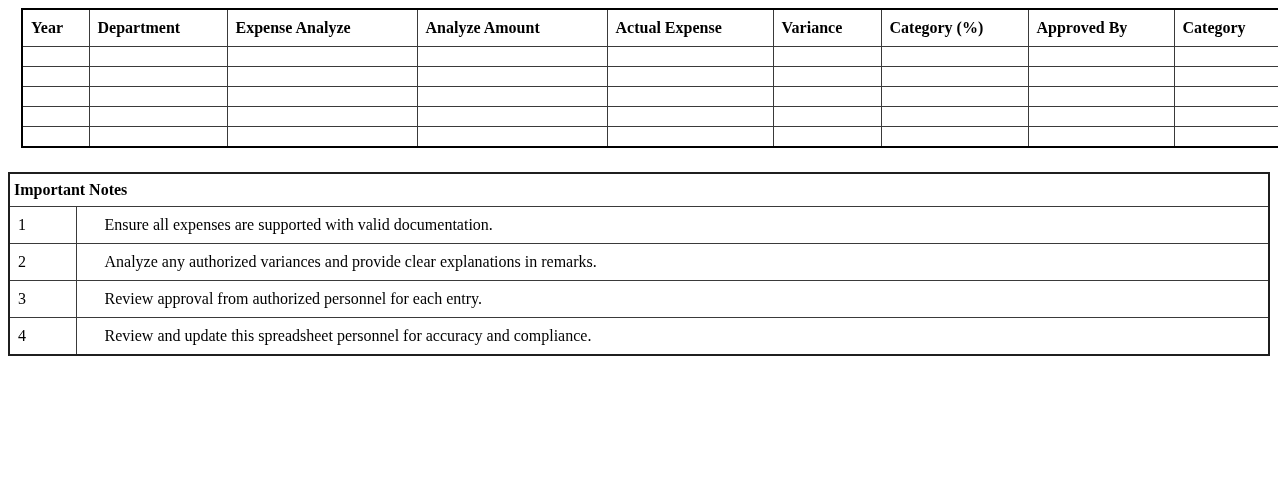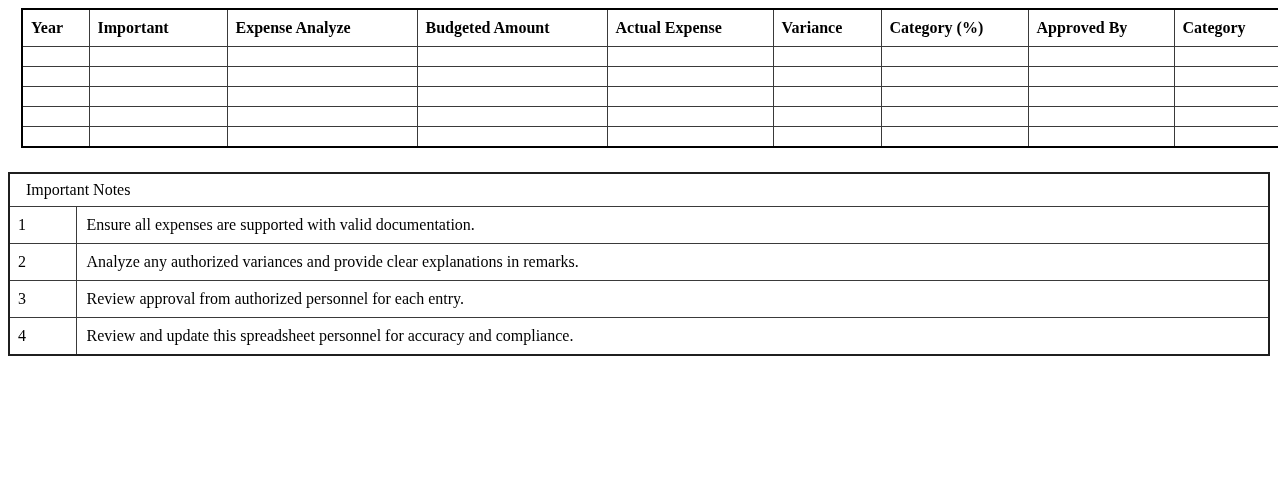--- a/index.html
+++ b/index.html
@@ -61,32 +61,32 @@
   #notes-table th,
   #notes-table td {
     border: 1px solid #3a3a3a;
     font-size: 16px;
     text-align: left;
     vertical-align: middle;
     overflow: hidden;
   }
   #notes-table th.notes-title-cell {
     height: 32px;
-    font-weight: normal;
-    padding: 0 16px;
+    font-weight: bold;
+    padding: 0 4px;
   }
   #notes-table td {
     height: 36px;
     font-weight: normal;
   }
   #notes-table td.note-num {
     padding: 0 8px;
   }
   #notes-table td.note-text {
-    padding: 0 10px;
+    padding: 0 28px;
   }
 </style>
 </head>
 <body>
 
 <div class="page">
 
   <table id="expense-table">
     <colgroup>
       <col style="width:67px">
@@ -95,23 +95,23 @@
       <col style="width:190px">
       <col style="width:166px">
       <col style="width:108px">
       <col style="width:147px">
       <col style="width:146px">
       <col style="width:108px">
     </colgroup>
     <thead>
       <tr>
         <th>Year</th>
-        <th>Important</th>
+        <th>Department</th>
         <th>Expense Analyze</th>
-        <th>Budgeted Amount</th>
+        <th>Analyze Amount</th>
         <th>Actual Expense</th>
         <th>Variance</th>
         <th>Category (%)</th>
         <th>Approved By</th>
         <th>Category</th>
       </tr>
     </thead>
     <tbody id="expense-empty-rows">
         <tr>
           <td></td>

